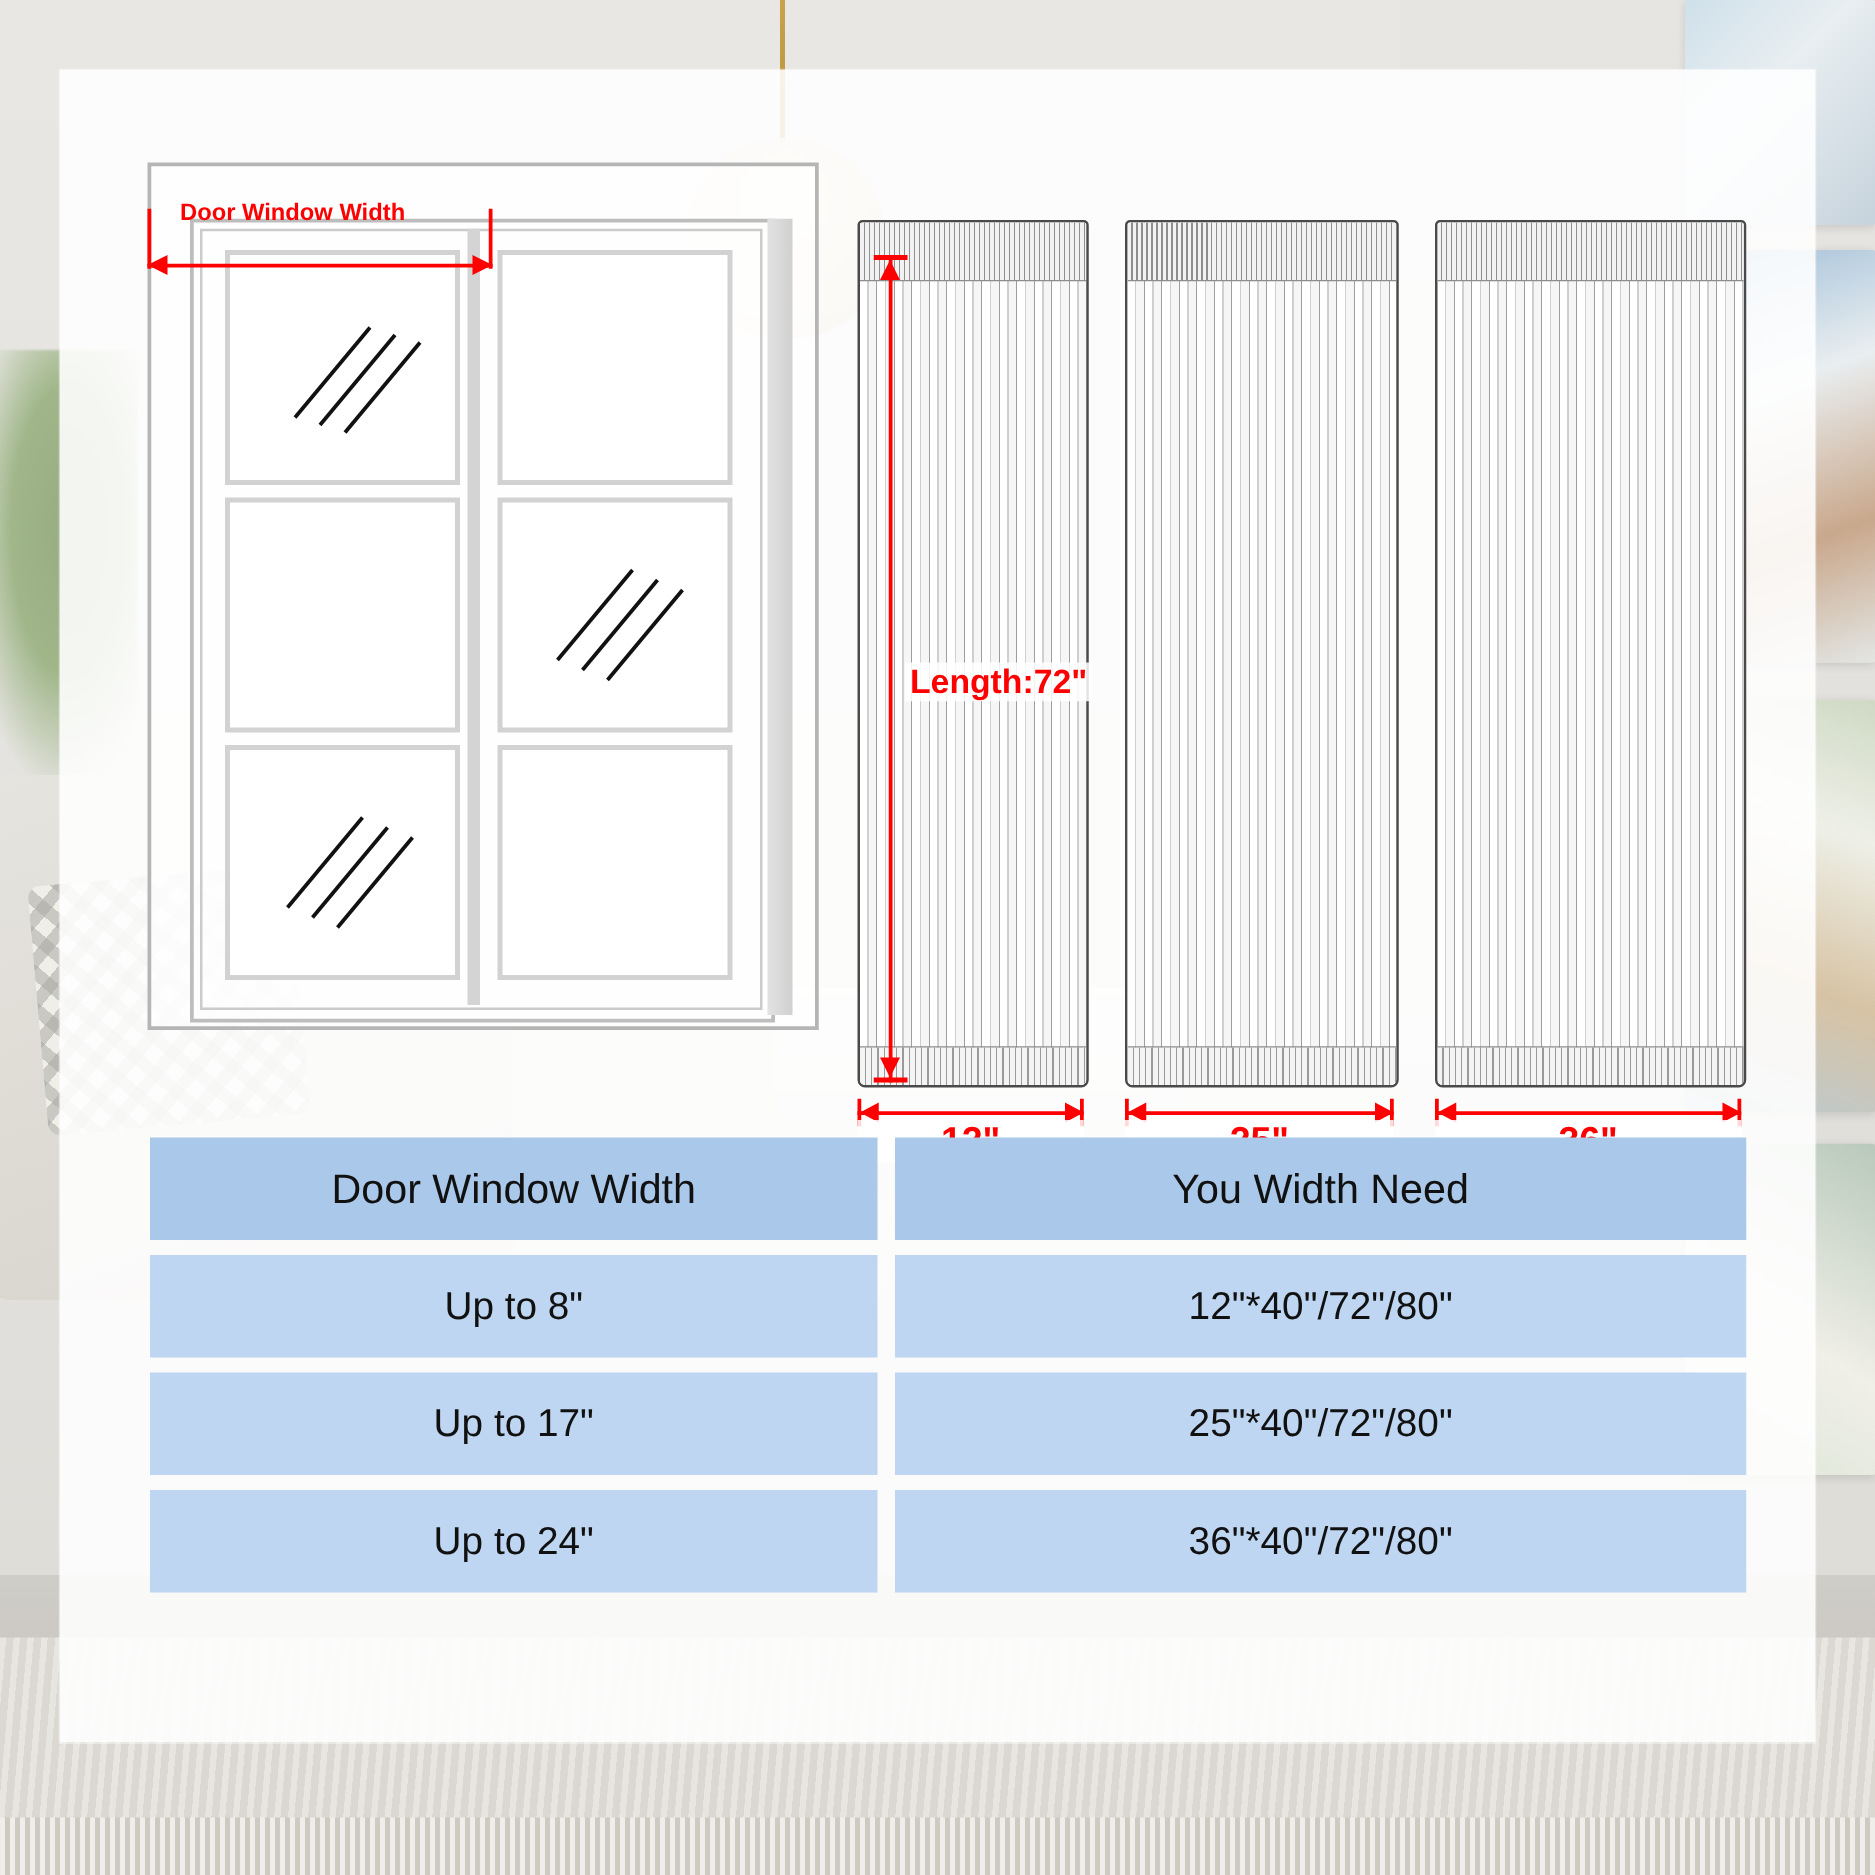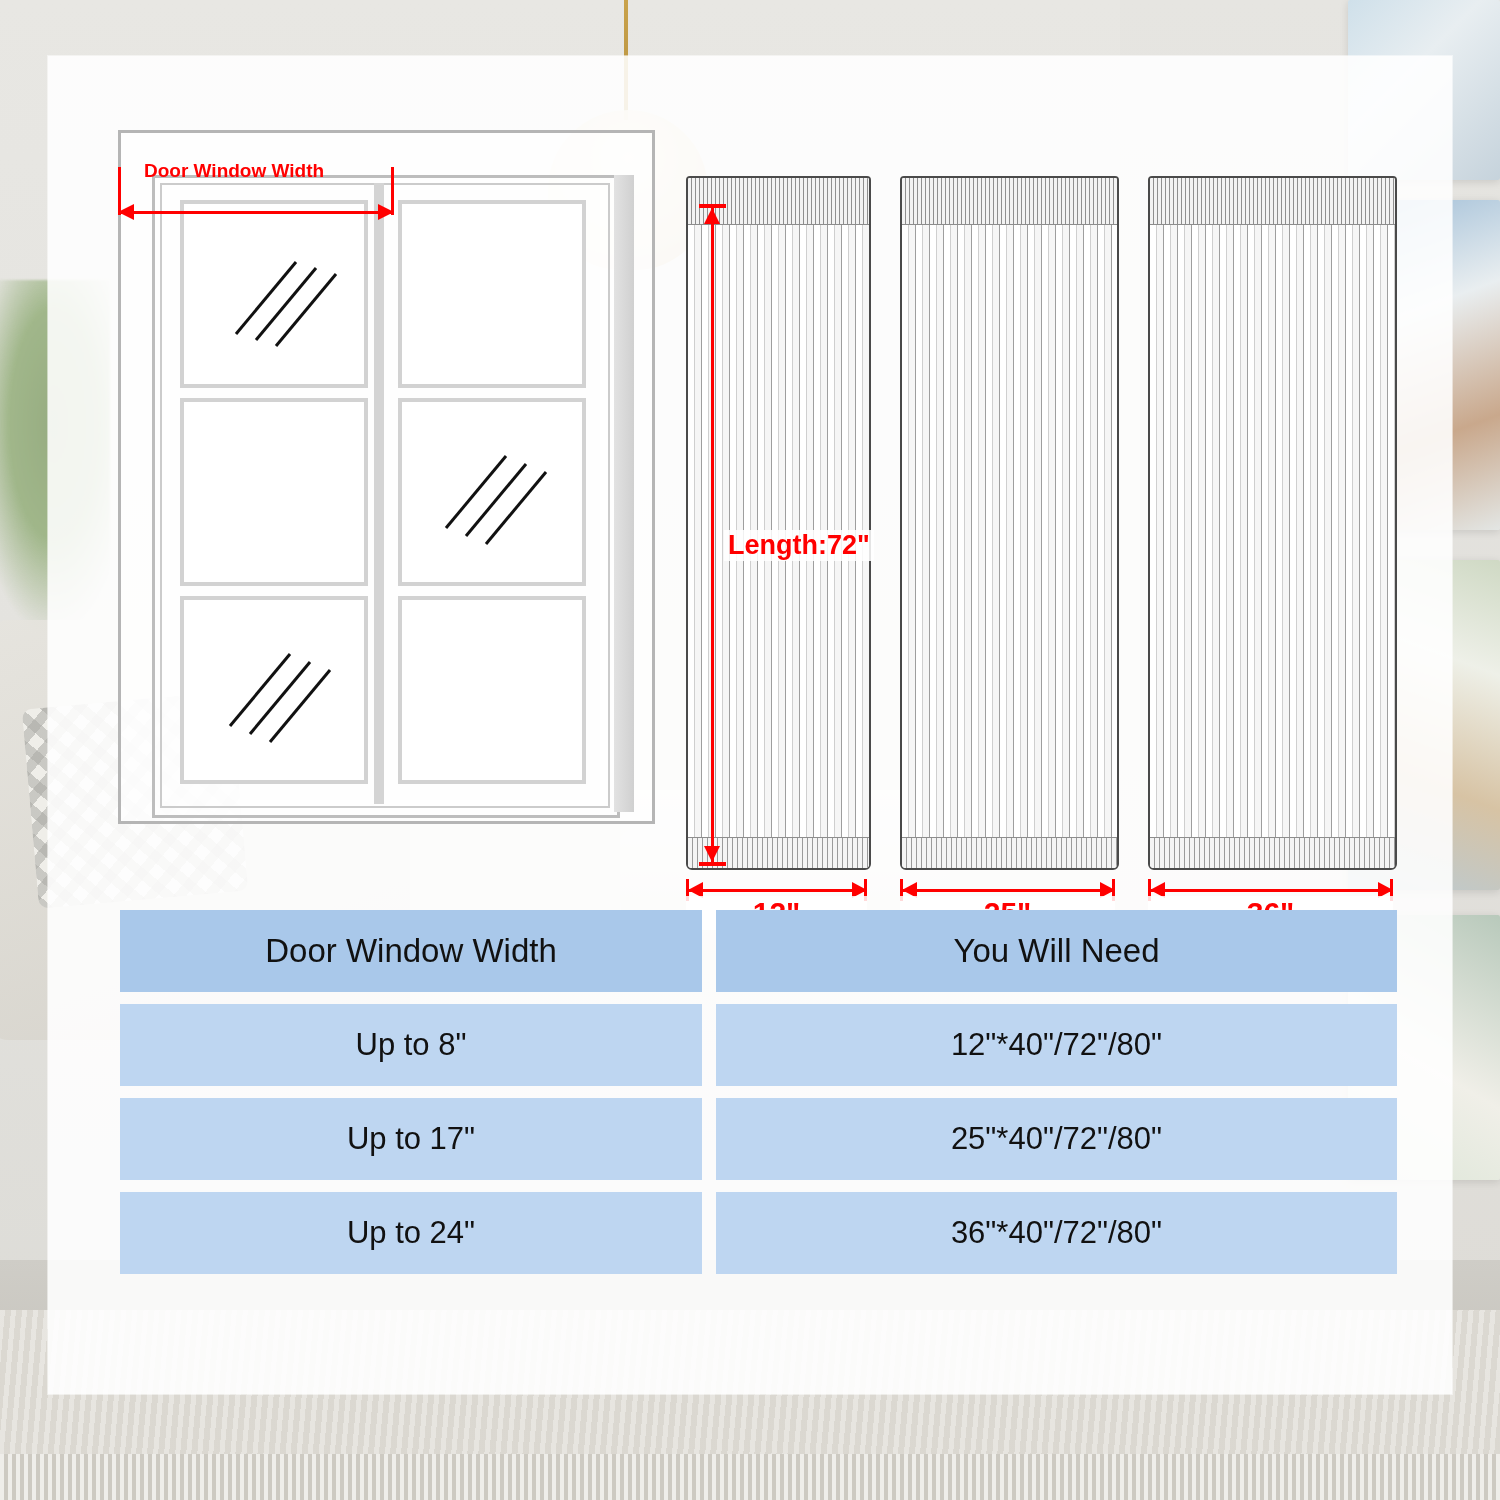--- a/index.html
+++ b/index.html
@@ -422,21 +422,21 @@
     <div class="wdim-arrow-l" style="left:1102px;"></div>
     <div class="wdim-arrow-r" style="left:1330px;"></div>
     <div class="wdim-label" style="left:1100px; width:245px;">36"</div>
 
   </div>
 
   <div id="table-wrap">
 
     <div class="tbl-row">
       <div class="tbl-cell head c-left">Door Window Width</div>
-      <div class="tbl-cell head c-right">You Will Need</div>
+      <div class="tbl-cell head c-right">You Width Need</div>
     </div>
 
     <div class="tbl-row">
       <div class="tbl-cell body c-left">Up to 8"</div>
       <div class="tbl-cell body c-right">12"*40"/72"/80"</div>
     </div>
 
     <div class="tbl-row">
       <div class="tbl-cell body c-left">Up to 17"</div>
       <div class="tbl-cell body c-right">25"*40"/72"/80"</div>

